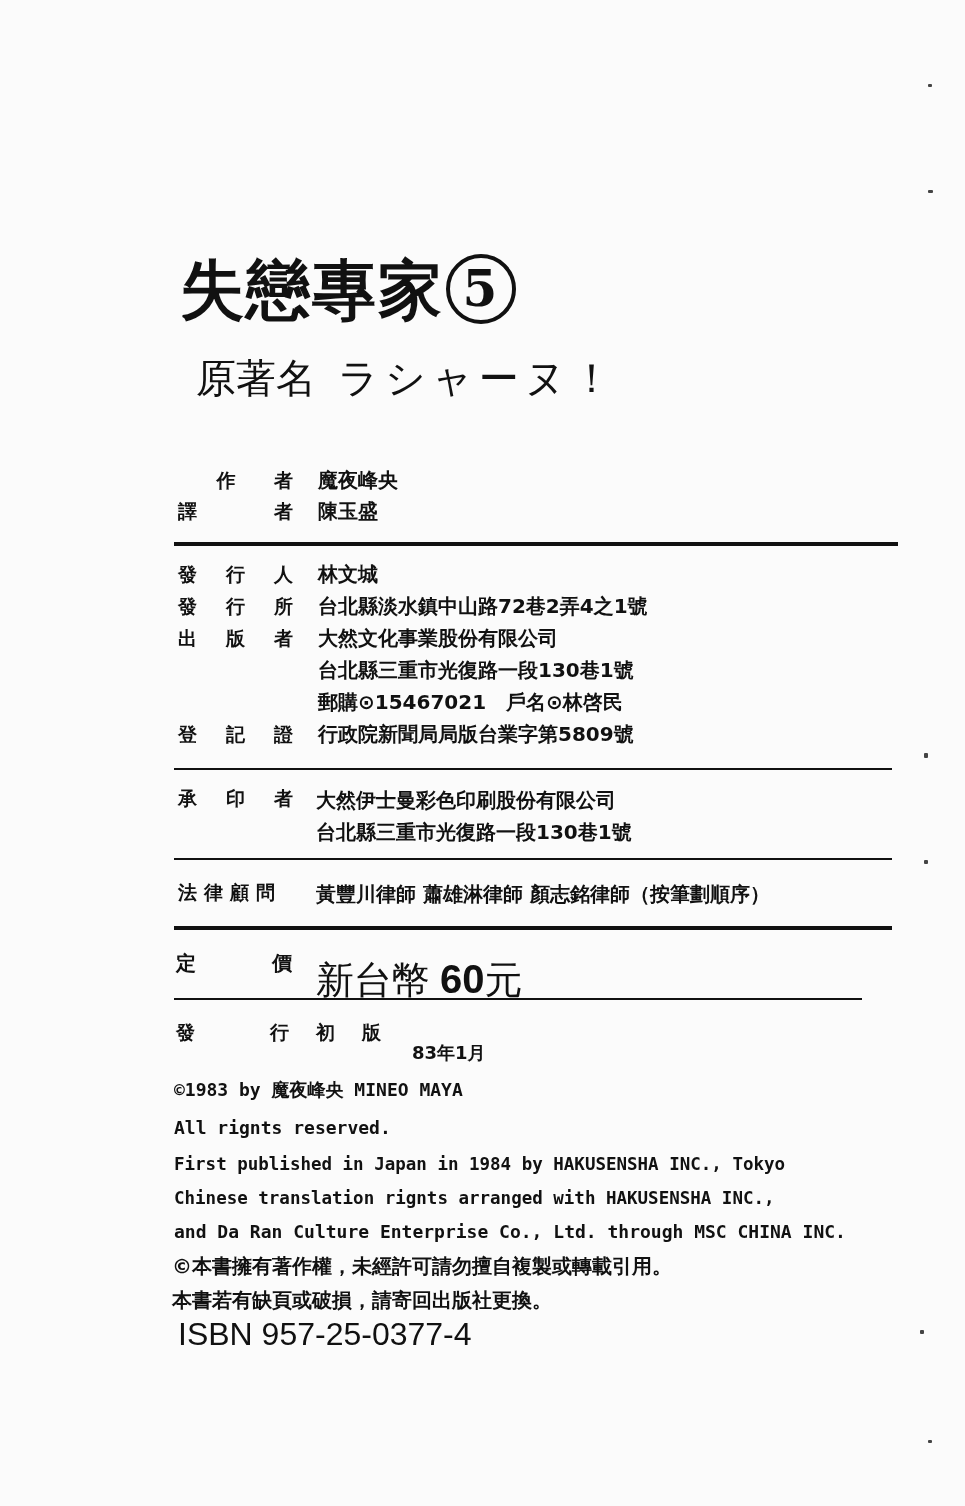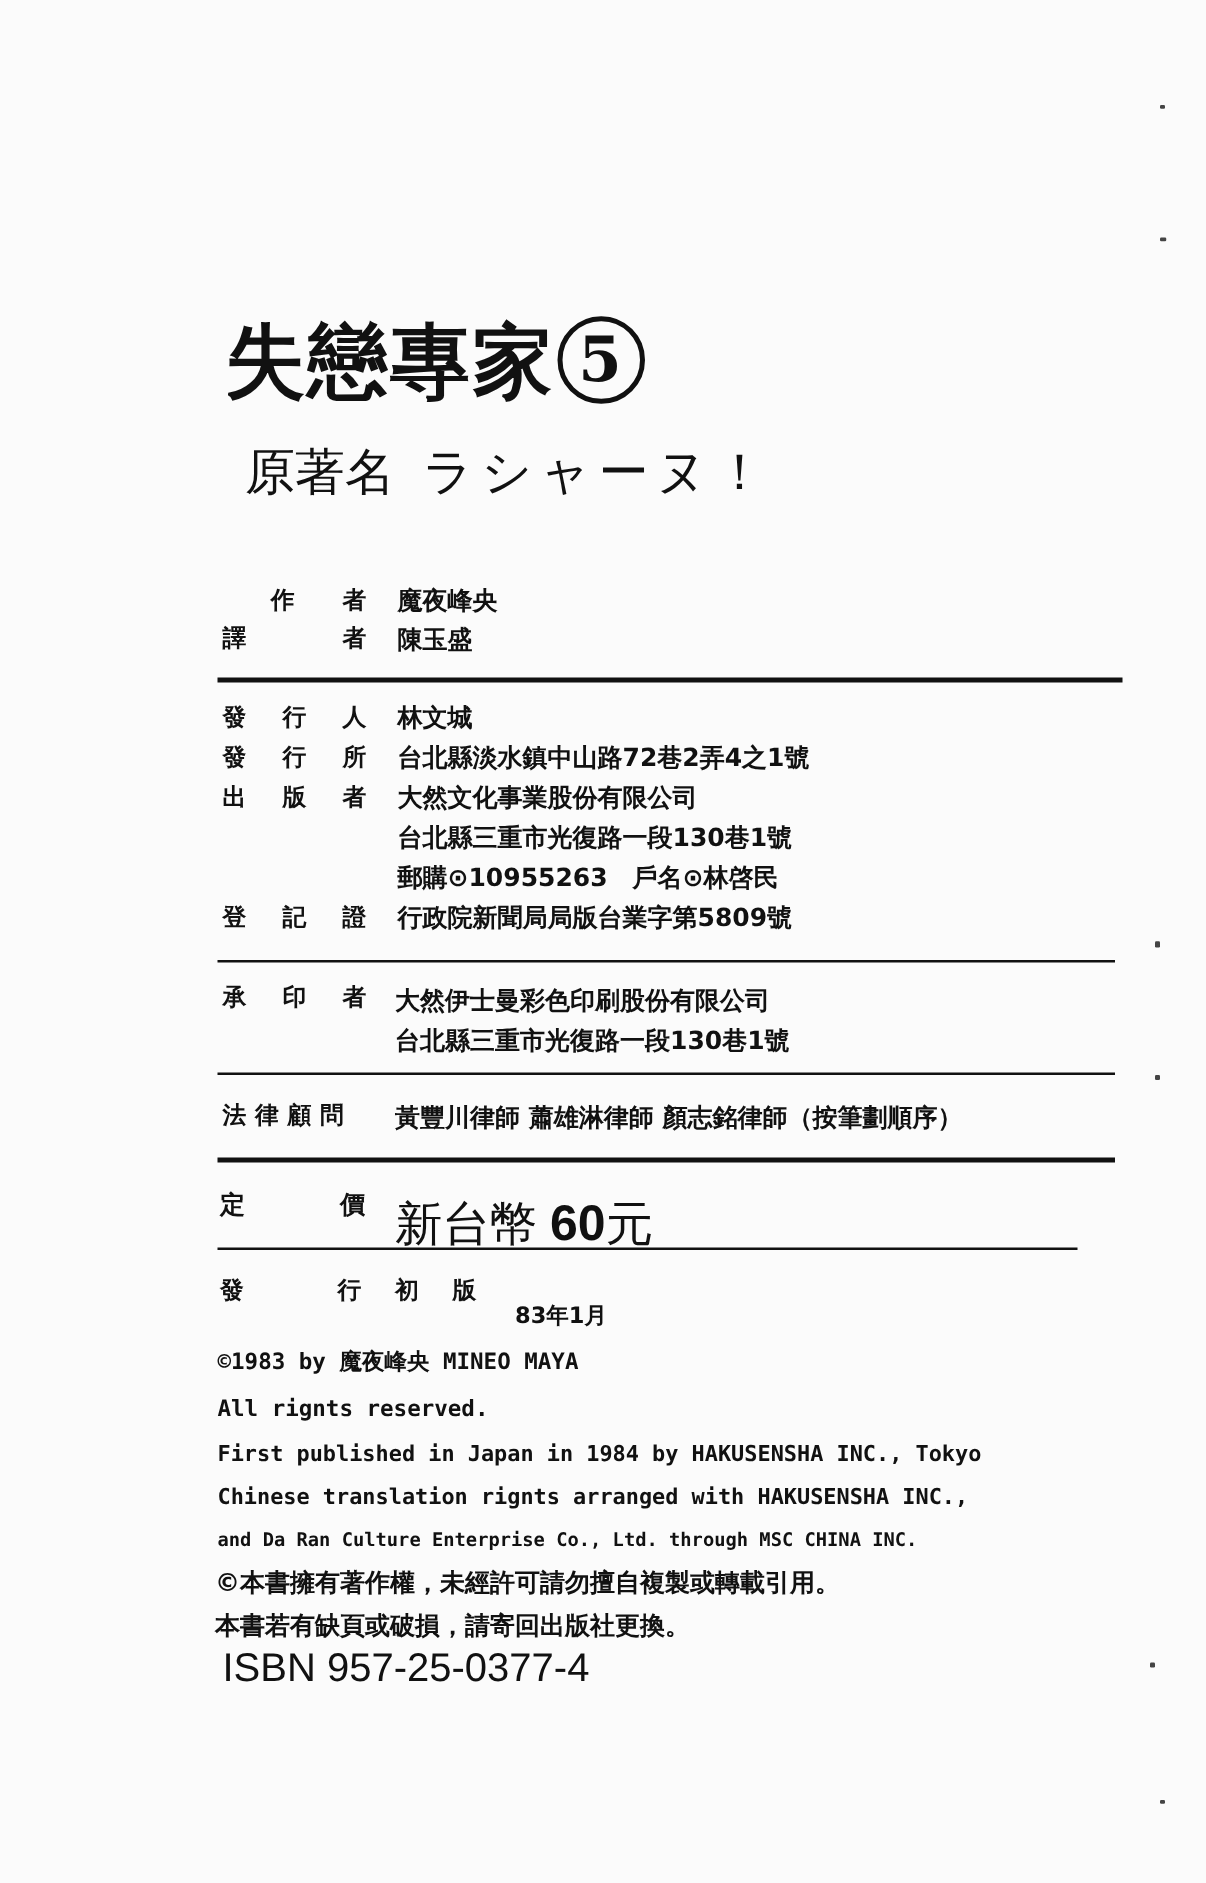--- a/index.html
+++ b/index.html
@@ -65,21 +65,21 @@
   <span style="width:48px">發</span><span style="width:48px">行</span><span>所</span>
 </div>
 <div class="abs val" style="left:318px; top:592px;">台北縣淡水鎮中山路72巷2弄4之1號</div>
 
 <div class="abs label" style="left:178px; top:624px;">
   <span style="width:48px">出</span><span style="width:48px">版</span><span>者</span>
 </div>
 <div class="abs val" style="left:318px; top:624px;">大然文化事業股份有限公司</div>
 
 <div class="abs val" style="left:318px; top:656px;">台北縣三重市光復路一段130巷1號</div>
-<div class="abs val" style="left:318px; top:688px;">郵購⊙10955263　戶名⊙林啓民</div>
+<div class="abs val" style="left:318px; top:688px;">郵購⊙15467021　戶名⊙林啓民</div>
 
 <div class="abs label" style="left:178px; top:720px;">
   <span style="width:48px">登</span><span style="width:48px">記</span><span>證</span>
 </div>
 <div class="abs val" style="left:318px; top:720px;">行政院新聞局局版台業字第5809號</div>
 
 <div class="rule" style="top:768px; width:718px;"></div>
 
 <div class="abs label" style="left:178px; top:784px;">
   <span style="width:48px">承</span><span style="width:48px">印</span><span>者</span>
@@ -107,21 +107,21 @@
 
 <div class="abs label" style="left:176px; top:1018px;">
   <span style="width:94px">發</span><span style="width:46px">行</span><span style="width:46px">初</span><span>版</span>
 </div>
 <div class="abs val" style="left:412px; top:1018px; font-size:18px;margin-top:21px;">83年1月</div>
 
 <div class="abs mono" style="left:174px; top:1078px;">©1983 by 魔夜峰央 MINEO MAYA</div>
 <div class="abs mono" style="left:174px; top:1116px;">All rignts reserved.</div>
 <div class="abs mono" style="left:174px; top:1152px; font-size:17.5px;">First published in Japan in 1984 by HAKUSENSHA INC., Tokyo</div>
 <div class="abs mono" style="left:174px; top:1186px; font-size:17.5px;">Chinese translation rignts arranged with HAKUSENSHA INC.,</div>
-<div class="abs mono" style="left:174px; top:1220px; font-size:15px;">and Da Ran Culture Enterprise Co., Ltd. through MSC CHINA INC.</div>
+<div class="abs mono" style="left:174px; top:1220px; font-size:18px;">and Da Ran Culture Enterprise Co., Ltd. through MSC CHINA INC.</div>
 
 <div class="abs notice" style="left:172px; top:1252px;">©本書擁有著作權，未經許可請勿擅自複製或轉載引用。</div>
 <div class="abs notice" style="left:172px; top:1286px;">本書若有缺頁或破損，請寄回出版社更換。</div>
 
 <div class="abs isbn">ISBN 957-25-0377-4</div>
 
 <div class="speck" style="left:928px; top:84px; width:4px; height:3px;"></div>
 <div class="speck" style="left:928px; top:190px; width:5px; height:3px;"></div>
 <div class="speck" style="left:924px; top:753px; width:4px; height:5px;"></div>
 <div class="speck" style="left:924px; top:860px; width:4px; height:4px;"></div>

